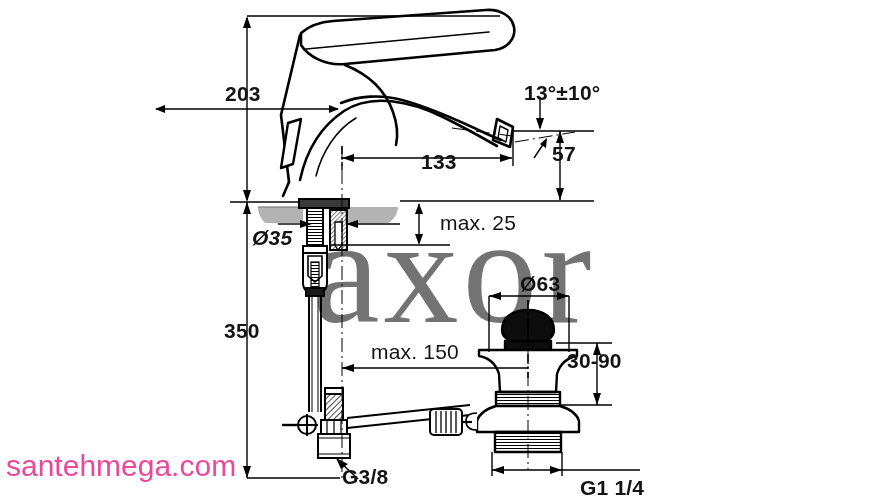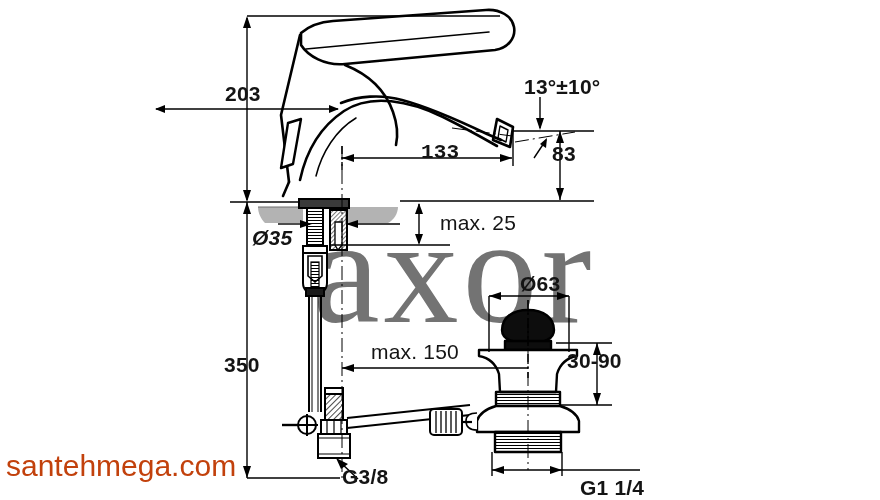--- a/index.html
+++ b/index.html
@@ -19,21 +19,21 @@
     white-space:nowrap;
     letter-spacing:0.2px;
     line-height:1;
   }
   .dimlabel.thin{font-weight:400;}
   .watermark{
     position:absolute;
     left:6px;top:449px;
     font-family:"Liberation Sans","DejaVu Sans",sans-serif;
     font-size:30px;
-    color:#c2410c;
+    color:#ec4899;
     letter-spacing:0px;
     white-space:nowrap;
   }
   .bg-watermark{
     position:absolute;
     left:313px;top:185px;
     font-family:Liberation Serif, serif;
     font-size:150px;
     color:#737373;
     letter-spacing:4px;
@@ -229,26 +229,26 @@
       <line x1="492" y1="452" x2="492" y2="476"></line>
       <line x1="562" y1="452" x2="562" y2="476"></line>
 
       <line x1="358" y1="479" x2="340" y2="462"></line>
       <path d="M336,458 L348,464 L341,469 Z" fill="#000" stroke="none"></path>
     </g>
 
   </svg>
 
   <div class="dimlabel" style="left:225px;top:83px;">203</div>
-  <div class="dimlabel" style="left:421px;top:142px;font-family:Liberation Mono, monospace;">133</div>
-  <div class="dimlabel" style="left:524px;top:76px;">13°±10°</div>
-  <div class="dimlabel" style="left:552px;top:143px;">83</div>
+  <div class="dimlabel" style="left:421px;top:151px;">133</div>
+  <div class="dimlabel" style="left:524px;top:82px;">13°±10°</div>
+  <div class="dimlabel" style="left:552px;top:143px;">57</div>
   <div class="dimlabel" style="left:252px;top:227px;font-style:italic;">Ø35</div>
   <div class="dimlabel thin" style="left:440px;top:212px;">max. 25</div>
-  <div class="dimlabel" style="left:224px;top:320px;margin-top:34px;">350</div>
+  <div class="dimlabel" style="left:224px;top:320px;">350</div>
   <div class="dimlabel thin" style="left:371px;top:341px;">max. 150</div>
   <div class="dimlabel" style="left:520px;top:273px;">Ø63</div>
   <div class="dimlabel" style="left:567px;top:350px;">30-90</div>
   <div class="dimlabel" style="left:580px;top:441px;margin-top:36px;">G1 1/4</div>
   <div class="dimlabel" style="left:342px;top:466px;">G3/8</div>
 
   <div class="watermark">santehmega.com</div>
 
 </div>
 

